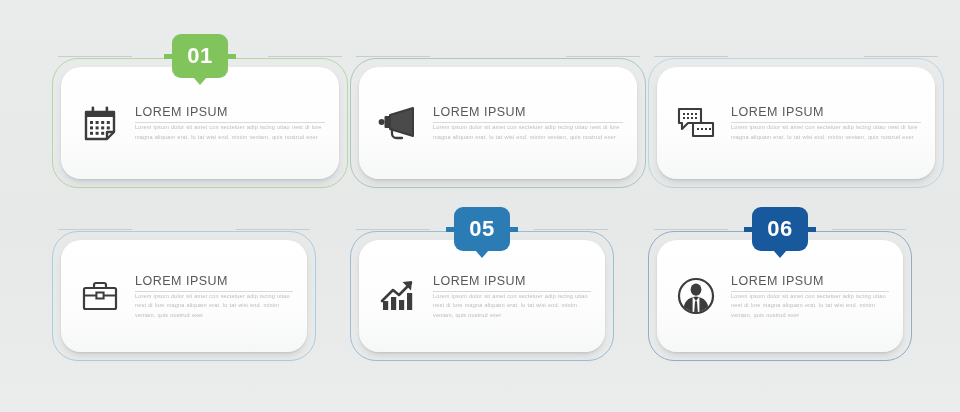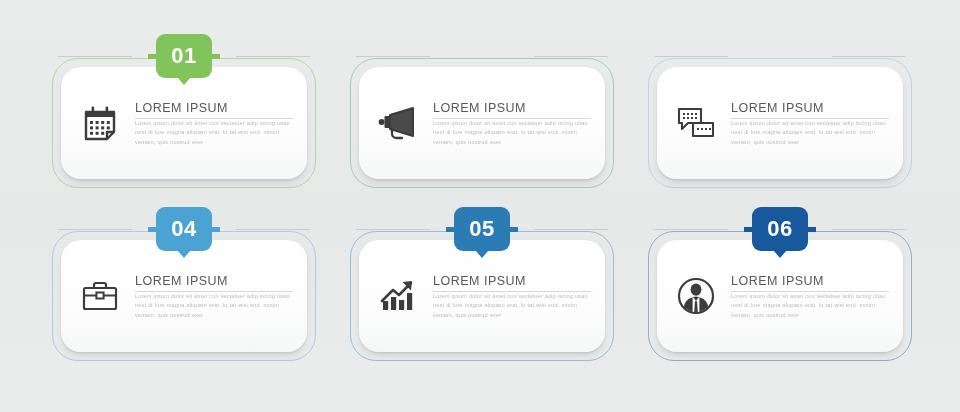--- a/index.html
+++ b/index.html
@@ -26,21 +26,21 @@
     width: 960px;
     height: 412px;
   }
 
   
   .card {
     position: absolute;
     width: 264px;
     height: 130px;
   }
-  .card.r1 { top: 58px; }
+  .card.r1 { top: 58px; padding-left: 32px; }
   .card.r2 { top: 231px; }
   .card.c1 { left: 52px; }
   .card.c2 { left: 350px; }
   .card.c3 { left: 648px; }
 
   
   .ring {
     position: absolute;
     left: 0;
     top: 0;
@@ -269,25 +269,20 @@
             <div class="card-body">Lorem ipsum dolor sit amet con sectetuer adip iscing utiao nest di lore magna aliquam erat. lu tat  wisi end.  minim veniam,  quis nostrud exer</div>
           </div>
         </div>
       </div>
     </div>
 
     <div class="card r2 c1">
       <div class="ring" style="border-color:#a9cde2"></div>
       <div class="connector" style="left:6px;width:74px"></div>
       <div class="connector" style="right:6px;width:74px"></div>
-      <div class="badge" style="background:#4ba3d3;color:#4ba3d3">
-        <span class="notch left"></span>
-        <span class="notch right"></span>
-        <span class="badge-num">04</span>
-      </div>
       <div class="panel">
         <div class="panel-inner">
           <span class="icon-wrap">
             <svg width="42" height="38" viewBox="0 0 42 38">
               <path d="M15 11 v-3 a2 2 0 0 1 2-2 h8 a2 2 0 0 1 2 2 v3" fill="none" stroke="#3c3c3c" stroke-width="2.2" stroke-linejoin="round"></path>
               <rect x="5" y="11" width="32" height="21" rx="1.6" fill="#ffffff" stroke="#3c3c3c" stroke-width="2.2"></rect>
               <path d="M5 18.5 h13 M24 18.5 h13" stroke="#3c3c3c" stroke-width="2.2"></path>
               <rect x="17.4" y="15.5" width="7.2" height="6" fill="#ffffff" stroke="#3c3c3c" stroke-width="2"></rect>
             </svg>
           </span>

